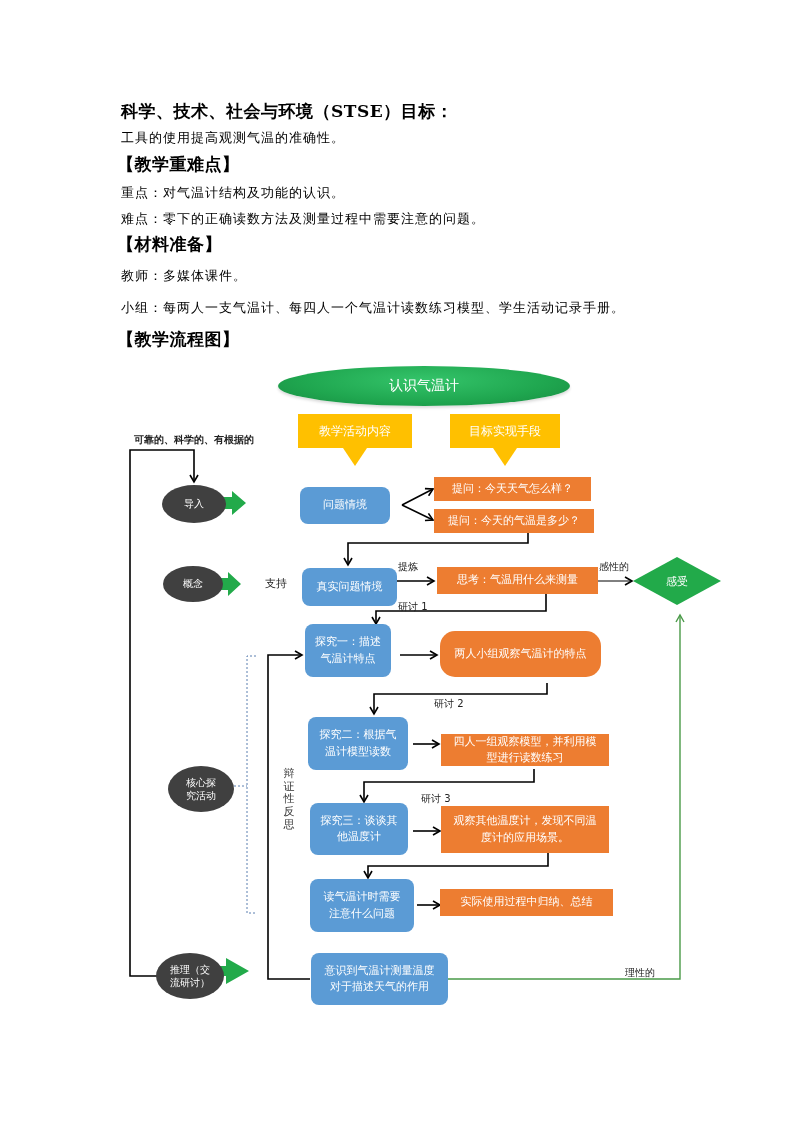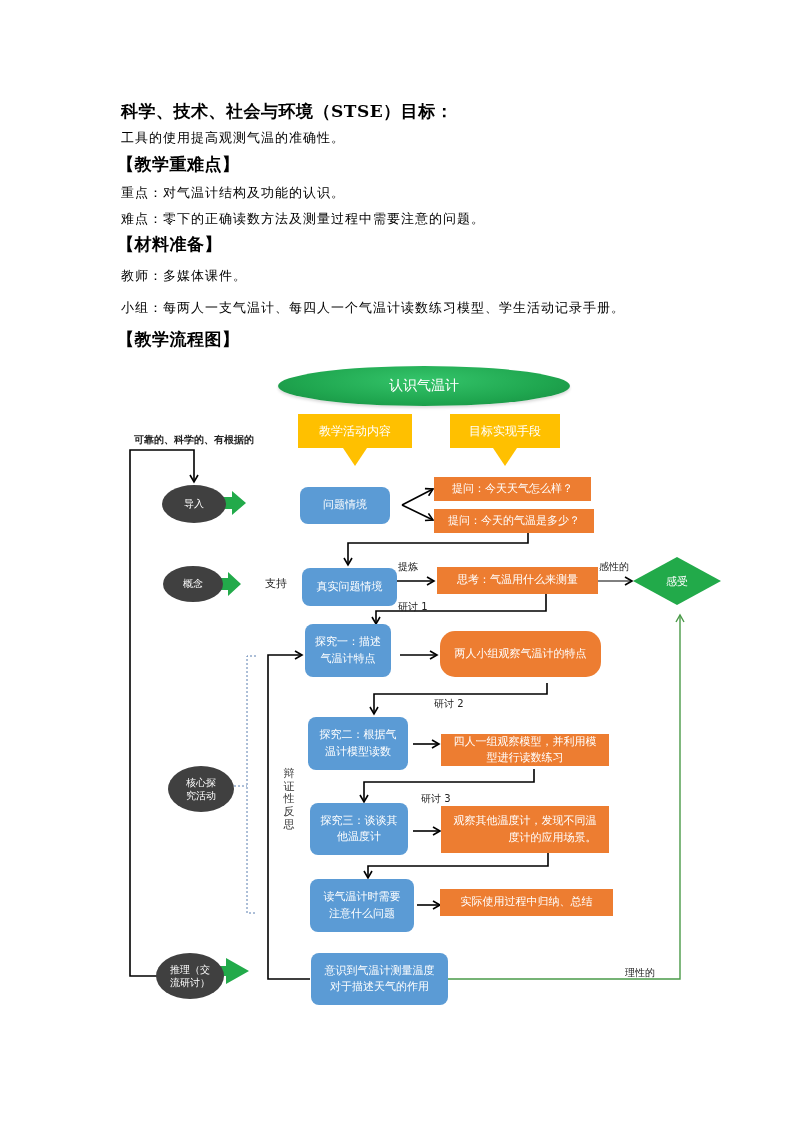--- a/index.html
+++ b/index.html
@@ -139,21 +139,21 @@
 
   <div class="vlabel" style="left:283px;top:768px;">
     <span>辩</span><br><span>证</span><br><span>性</span><br><span>反</span><br><span>思</span>
   </div>
 
   <div class="lbl" style="left:421px;top:792px;">研讨 3</div>
 
   <div class="node blue" style="left:310px;top:803px;width:98px;height:52px;">
     <span><span>探究三：谈谈其</span><br><span>他温度计</span></span>
   </div>
-  <div class="node orange" style="left:441px;top:806px;width:168px;height:47px;text-align:right;">
+  <div class="node orange" style="left:441px;top:806px;width:168px;height:47px;">
     <span><span>观察其他温度计，发现不同温</span><br><span>度计的应用场景。</span></span>
   </div>
 
   <div class="node blue" style="left:310px;top:879px;width:104px;height:53px;">
     <span><span>读气温计时需要</span><br><span>注意什么问题</span></span>
   </div>
   <div class="node orange" style="left:440px;top:889px;width:173px;height:27px;">实际使用过程中归纳、总结</div>
 
   <div class="node blue" style="left:311px;top:953px;width:137px;height:52px;">
     <span><span>意识到气温计测量温度</span><br><span>对于描述天气的作用</span></span>

